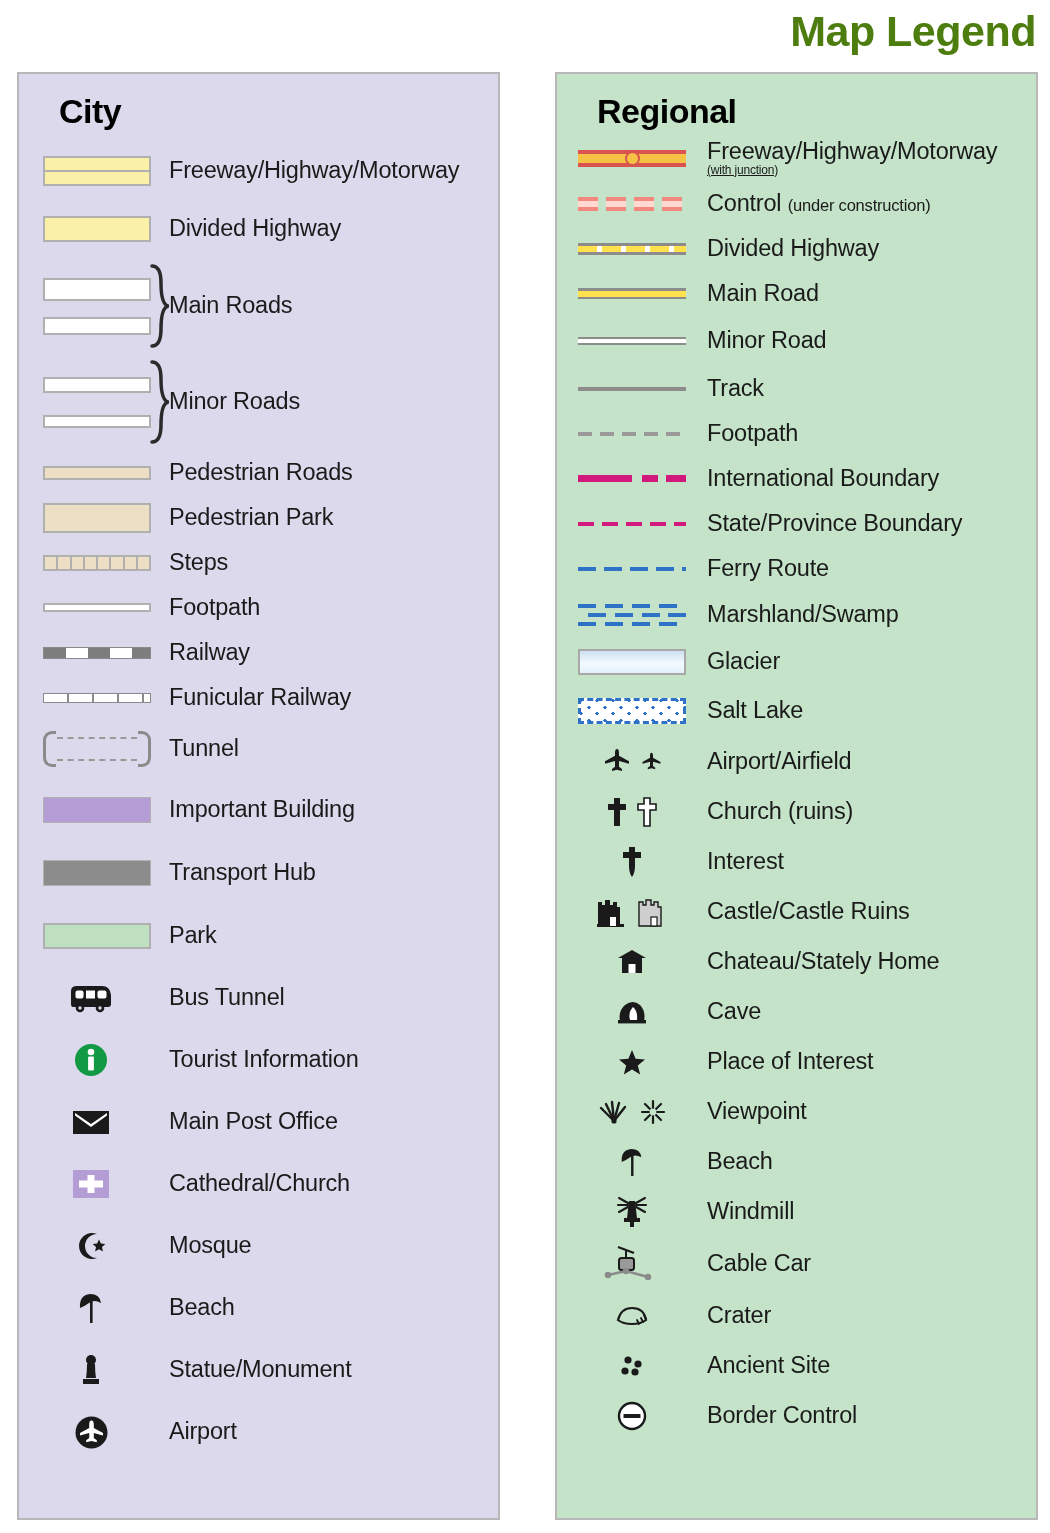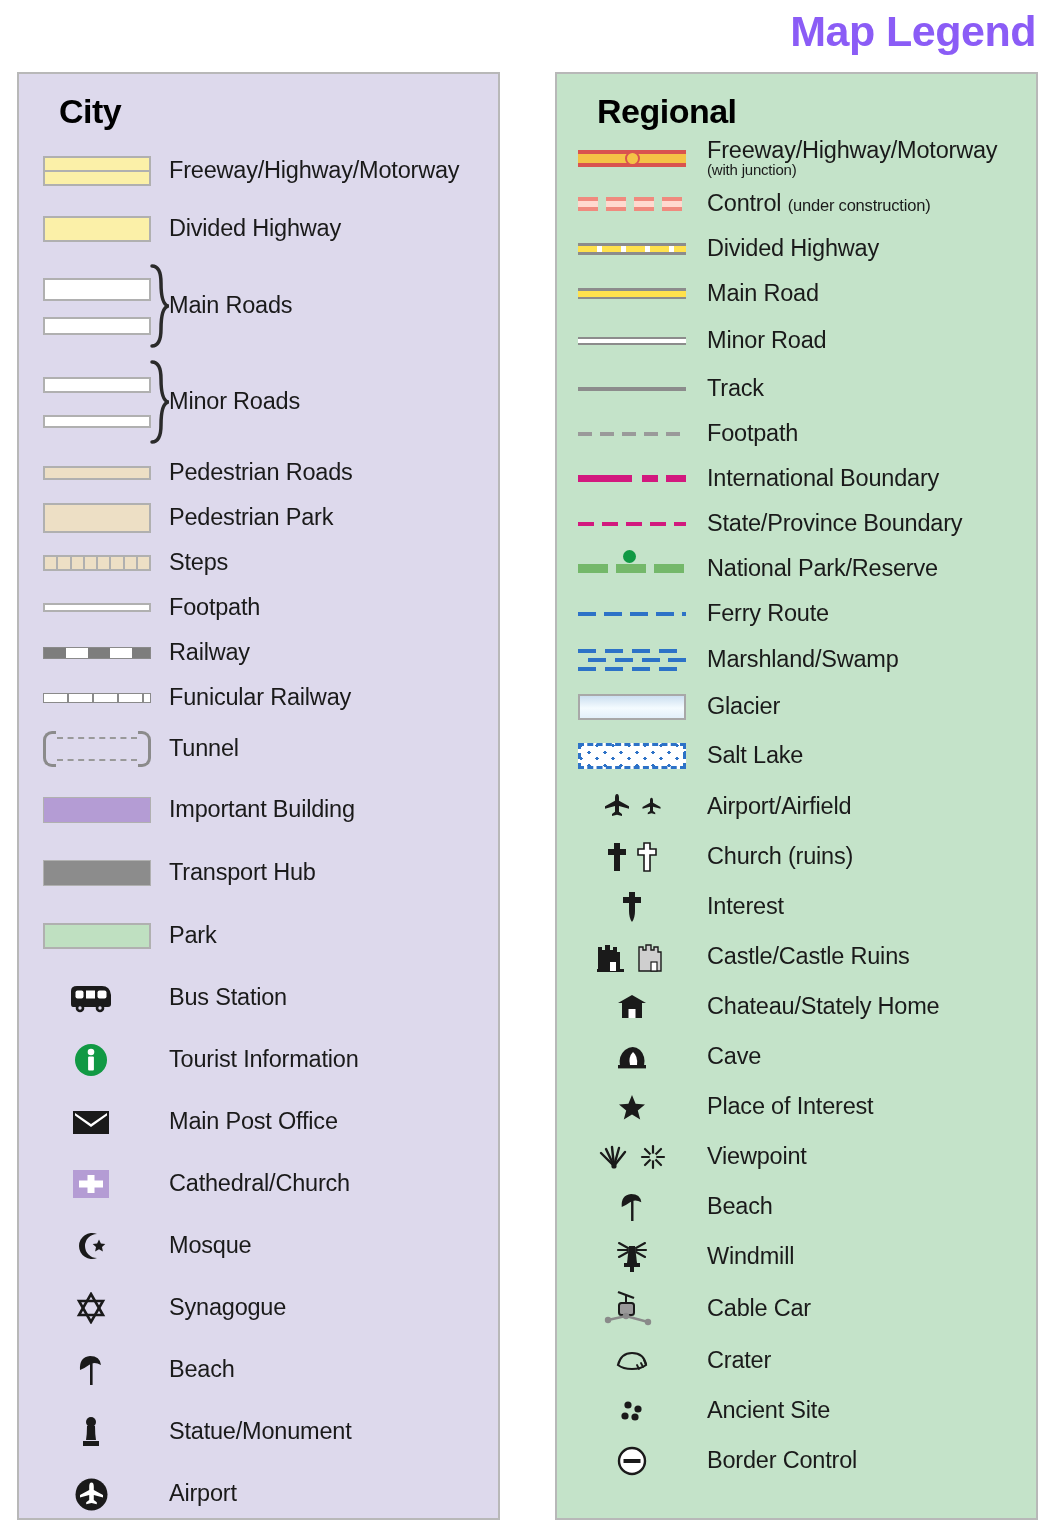--- a/index.html
+++ b/index.html
@@ -14,21 +14,21 @@
     font-family: "Liberation Sans", sans-serif;
     overflow: hidden;
   }
   #page-title {
     position: absolute;
     right: 14px;
     top: 10px;
     font-size: 43px;
     font-weight: bold;
     letter-spacing: -0.5px;
-    color: #8b5cf6;
+    color: #4d7c0f;
     line-height: 1;
   }
   .panel {
     position: absolute;
     top: 72px;
     border: 2px solid #b8b8b8;
     box-sizing: border-box;
   }
   #panel-city {
     left: 17px;
@@ -77,22 +77,23 @@
     color: #1a1a1a;
     line-height: 1.08;
     letter-spacing: -0.2px;
   }
   .label .sub {
     font-size: 16.5px;
     text-align: right;
   }
   .label .sub-line {
     display: block;
-    font-size: 15px;
+    font-size: 12px;
     margin-top: -1px;
+    text-decoration: underline;
   }
 
   
   .bar {
     width: 108px;
     box-sizing: border-box;
   }
   .city-freeway {
     height: 30px;
     border: 2px solid #b0b0b0;
@@ -479,21 +480,21 @@
             <rect x="6.5" y="7.5" width="8" height="8" rx="2" fill="#fff"></rect>
             <rect x="17" y="7.5" width="9" height="8" fill="#fff"></rect>
             <rect x="28.5" y="7.5" width="9" height="8" rx="2" fill="#fff"></rect>
             <circle cx="11" cy="25" r="4.3" fill="#1a1a1a"></circle>
             <circle cx="11" cy="25" r="1.7" fill="#ddd9ec"></circle>
             <circle cx="31" cy="25" r="4.3" fill="#1a1a1a"></circle>
             <circle cx="31" cy="25" r="1.7" fill="#ddd9ec"></circle>
           </svg>
         </div>
       </div>
-      <div class="label">Bus Station</div>
+      <div class="label">Bus Tunnel</div>
     </div>
 
     <div class="row" style="height:62px">
       <div class="sym">
         <div class="gicon">
           <svg class="ic" width="34" height="34" viewBox="0 0 34 34">
             <circle cx="17" cy="17" r="16" fill="#119944"></circle>
             <circle cx="17" cy="9" r="3.3" fill="#fff"></circle>
             <rect x="14.1" y="13.5" width="5.8" height="14" rx="1" fill="#fff"></rect>
           </svg>
@@ -532,31 +533,20 @@
         <div class="gicon">
           <svg class="ic" width="32" height="32" viewBox="0 0 32 32">
             <path d="M22 4 A13 13 0 1 0 22 28 A10.5 10.5 0 1 1 22 4 Z" fill="#1a1a1a"></path>
             <path d="M24 9.5 l1.9 4.1 4.4 .5 -3.3 3 .9 4.4 -3.9-2.3 -3.9 2.3 .9-4.4 -3.3-3 4.4-.5 Z" fill="#1a1a1a"></path>
           </svg>
         </div>
       </div>
       <div class="label">Mosque</div>
     </div>
 
-    <div class="row" style="height:62px">
-      <div class="sym">
-        <div class="gicon">
-          <svg class="ic" width="32" height="32" viewBox="0 0 32 32">
-            <path d="M16 2 L28 23 L4 23 Z" fill="none" stroke="#1a1a1a" stroke-width="2.6"></path>
-            <path d="M16 30 L4 9 L28 9 Z" fill="none" stroke="#1a1a1a" stroke-width="2.6"></path>
-          </svg>
-        </div>
-      </div>
-      <div class="label">Synagogue</div>
-    </div>
 
     <div class="row" style="height:62px">
       <div class="sym">
         <div class="gicon">
           <svg class="ic" width="30" height="34" viewBox="0 0 30 34">
             <path d="M4 17 Q3 4 14 3 Q24 3 25 12 Q18 8 13 12 Q9 15 4 17 Z" fill="#1a1a1a"></path>
             <rect x="14" y="10" width="2.6" height="22" fill="#1a1a1a"></rect>
           </svg>
         </div>
       </div>
@@ -660,28 +650,20 @@
       <div class="label">International Boundary</div>
     </div>
 
     <div class="row" style="height:45px">
       <div class="sym">
         <div class="rbar reg-state"></div>
       </div>
       <div class="label">State/Province Boundary</div>
     </div>
 
-    <div class="row" style="height:45px">
-      <div class="sym">
-        <div class="rbar reg-natpark">
-            <span class="dot"></span>
-          </div>
-      </div>
-      <div class="label">National Park/Reserve</div>
-    </div>
 
     <div class="row" style="height:45px">
       <div class="sym">
         <div class="rbar reg-ferry"></div>
       </div>
       <div class="label">Ferry Route</div>
     </div>
 
     <div class="row" style="height:48px">
       <div class="sym">

